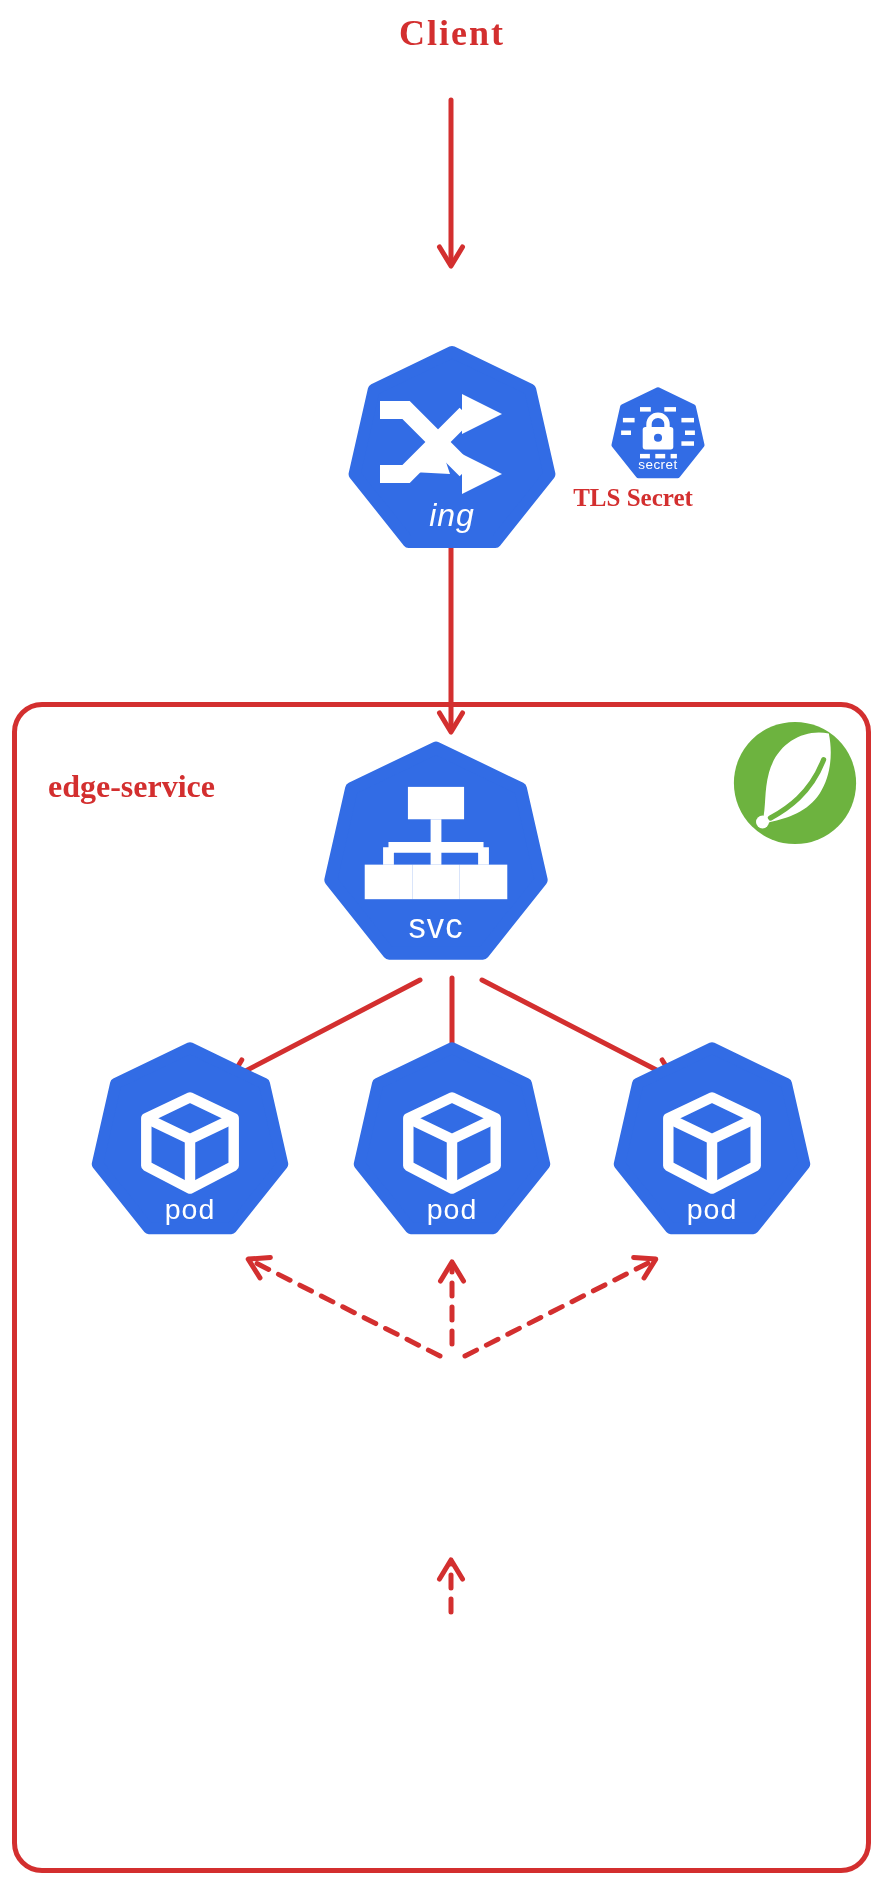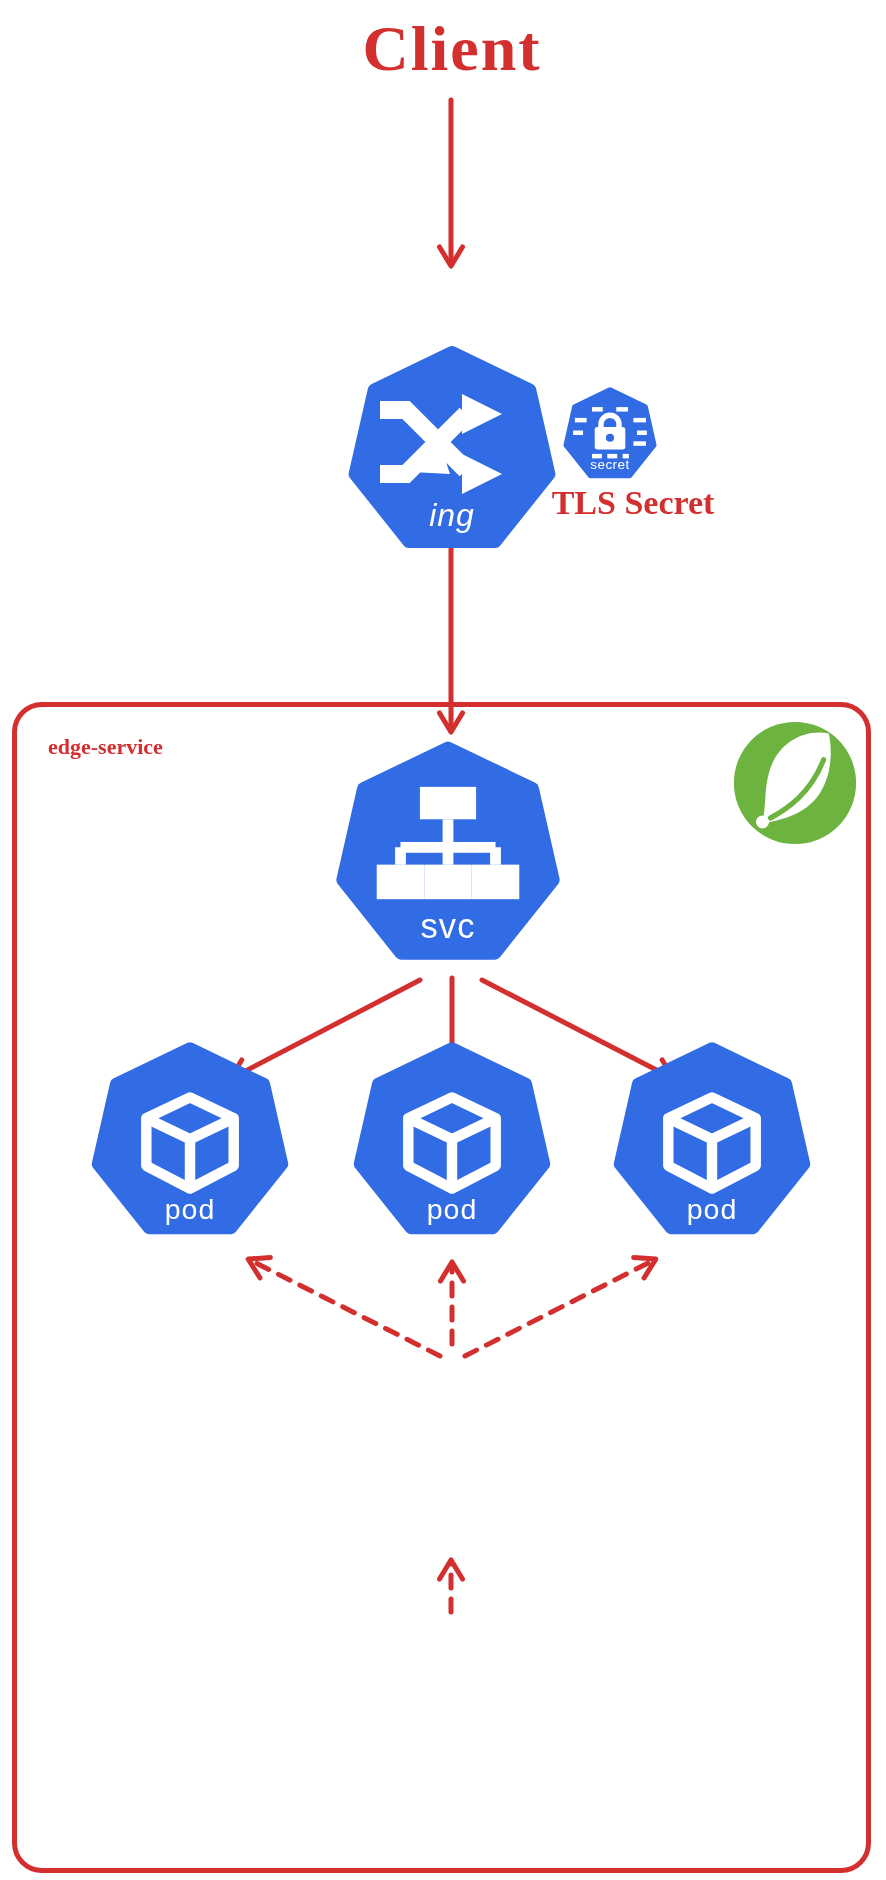--- a/index.html
+++ b/index.html
@@ -1,39 +1,39 @@
 <!DOCTYPE html>
 <html><head>
 <meta charset="utf-8">
 <style>
   html,body{margin:0;padding:0;background:#fff;}
   #canvas{position:relative;width:886px;height:1880px;background:#fff;overflow:hidden;
           font-family:"Liberation Sans",sans-serif;}
   .hand{color:#d32f2f;font-family:cursive;font-weight:700;}
   .abs{position:absolute;}
   
-  .client-label{left:152px;top:12px;width:600px;text-align:center;font-size:64px;letter-spacing:2px;z-index:4;}
+  .client-label{left:152px;top:12px;width:600px;text-align:center;font-size:36px;letter-spacing:2px;z-index:4;}
   .url-label{left:92px;top:276px;width:720px;text-align:center;font-size:32px;z-index:4;}
-  .tls-caption{left:528px;top:484px;width:210px;text-align:center;font-size:34px;z-index:4;}
-  .edge-label{left:48px;top:734px;font-size:22px;z-index:4;}
+  .tls-caption{left:528px;top:484px;width:210px;text-align:center;font-size:25px;z-index:4;}
+  .edge-label{left:48px;top:768px;font-size:32px;z-index:4;}
   
   .group-box{left:12px;top:702px;width:849px;height:1161px;border:5px solid #d32f2f;
              border-radius:30px;background:transparent;z-index:1;}
   
   .node{z-index:3;}
   .node svg{width:100%;height:100%;display:block;overflow:visible;}
   .hept{fill:#326ce5;stroke:#326ce5;stroke-width:6;stroke-linejoin:round;}
   .lbl{fill:#ffffff;font-size:15px;font-family:"Liberation Sans",sans-serif;
        text-anchor:middle;letter-spacing:0.5px;}
   .lbl-sm{font-size:15px;}
   .glyph-stroke{stroke:#ffffff;fill:none;}
   .glyph-fill{fill:#ffffff;}
   .node-ing{left:350px;top:352px;width:204px;height:200px;font-style:italic;}
-  .node-secret{left:564px;top:390px;width:92px;height:90px;}
-  .node-svc{left:340px;top:748px;width:216px;height:216px;}
+  .node-secret{left:612px;top:390px;width:92px;height:90px;}
+  .node-svc{left:328px;top:748px;width:216px;height:216px;}
   .node-pod1{left:95px;top:1048px;width:190px;height:190px;}
   .node-pod2{left:357px;top:1048px;width:190px;height:190px;}
   .node-pod3{left:617px;top:1048px;width:190px;height:190px;}
   .node-rs{left:347px;top:1348px;width:205px;height:205px;}
   .node-deploy{left:344px;top:1620px;width:210px;height:210px;}
   .node-spring{left:730px;top:718px;width:130px;height:130px;z-index:4;}
   
   #connectors{left:0;top:0;width:886px;height:1880px;z-index:2;}
   .arrow{stroke:#d32f2f;stroke-width:5;fill:none;stroke-linecap:round;}
   .arrow-dashed{stroke-dasharray:13 11;}

